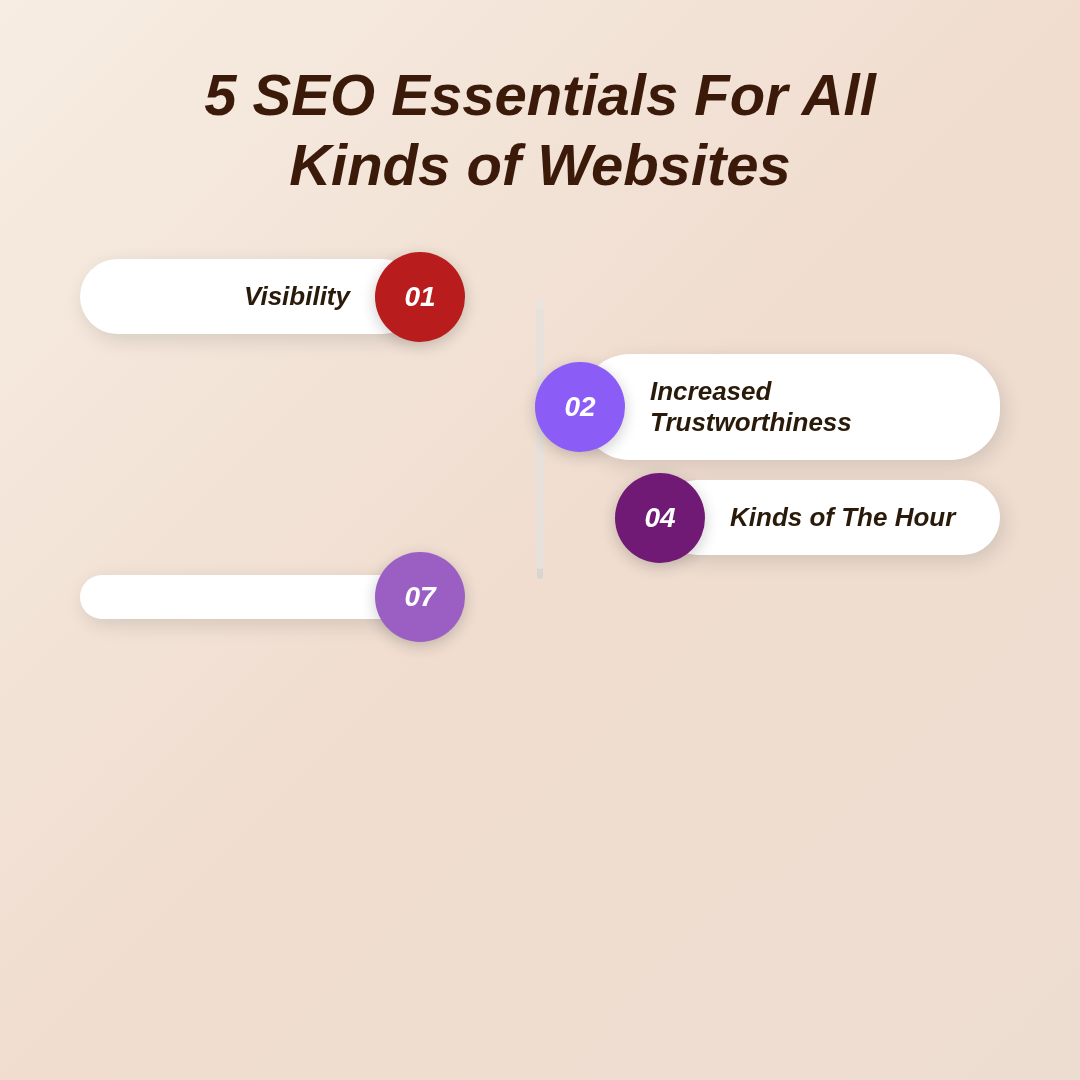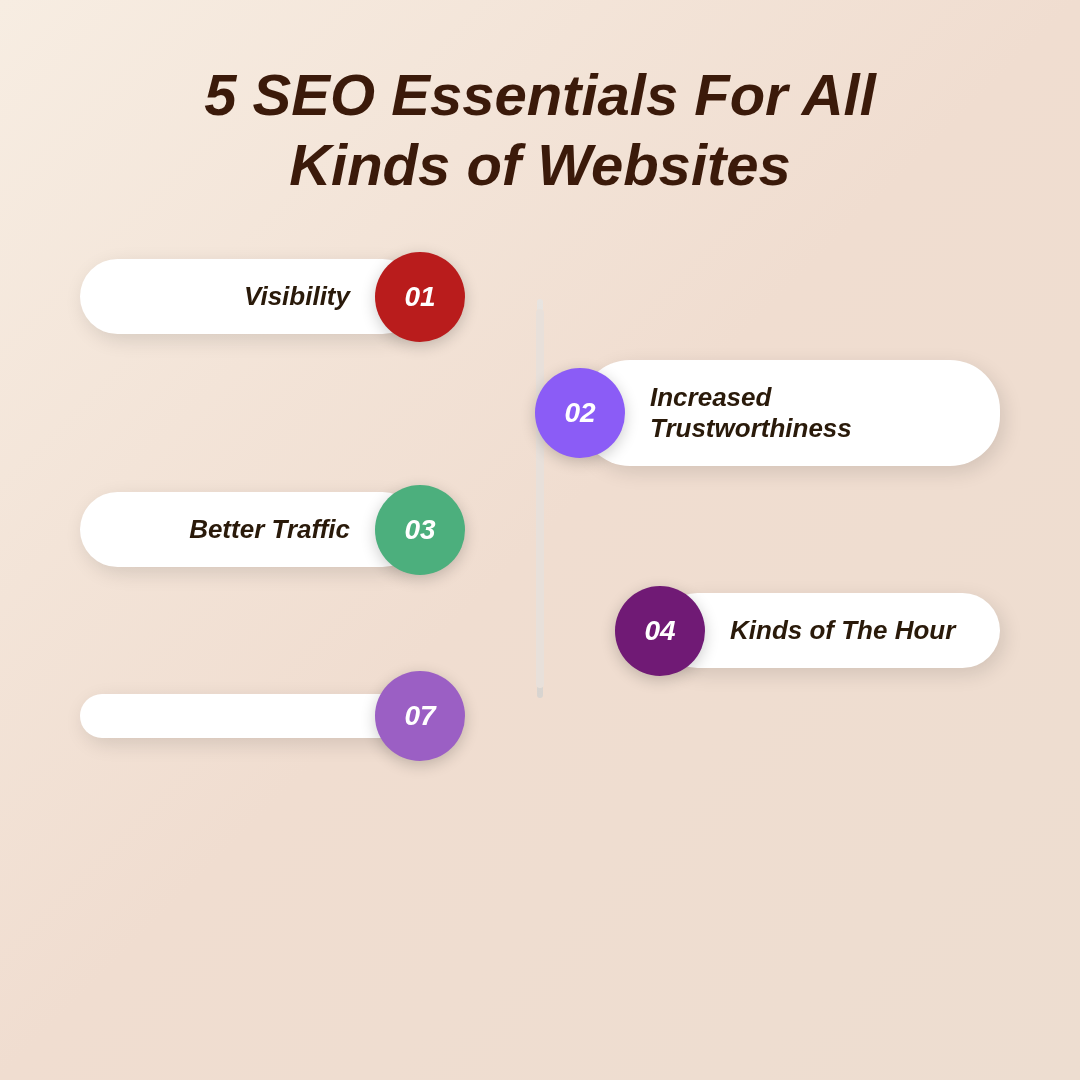--- a/index.html
+++ b/index.html
@@ -40,21 +40,21 @@
       line-height: 1.2;
       margin-bottom: 60px;
       max-width: 780px;
     }
 
     .items-container {
       display: flex;
       flex-direction: column;
       align-items: center;
       width: 100%;
-      gap: 8px;
+      gap: 2px;
       position: relative;
     }
 
     
     .items-container::before {
       content: '';
       position: absolute;
       left: 50%;
       top: 40px;
       bottom: 40px;
@@ -189,26 +189,20 @@
           <span class="pill-text">Visibility</span>
           <div class="circle-badge badge-01">01</div>
         </div>
       </div>
       <div class="item-row right row-2">
         <div class="pill">
           <span class="pill-text">Increased Trustworthiness</span>
           <div class="circle-badge badge-02">02</div>
         </div>
       </div>
-      <div class="item-row left row-3">
-        <div class="pill">
-          <span class="pill-text">Better Traffic</span>
-          <div class="circle-badge badge-03">03</div>
-        </div>
-      </div>
       <div class="item-row right row-4">
         <div class="pill">
           <span class="pill-text">Kinds of The Hour</span>
           <div class="circle-badge badge-04">04</div>
         </div>
       </div>
       <div class="item-row left row-5">
         <div class="pill">
           <div class="circle-badge badge-05">07</div>
         </div>

